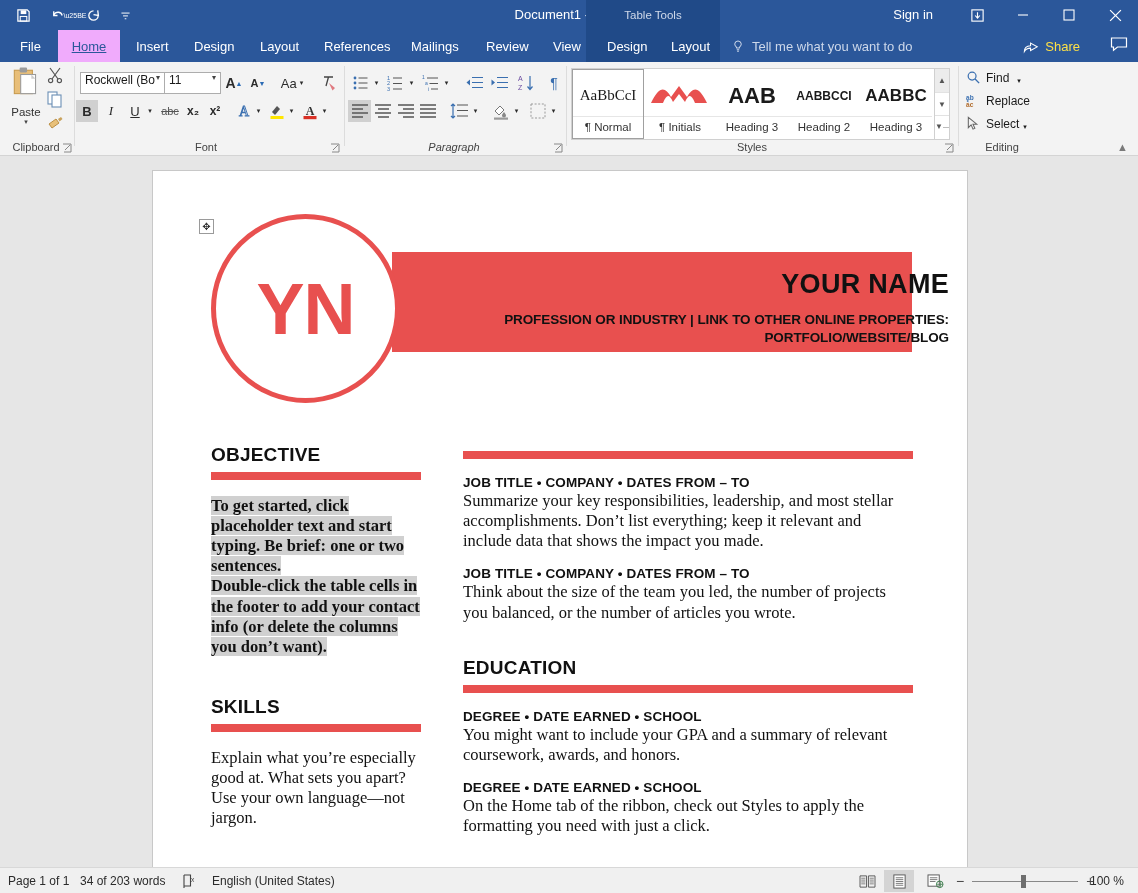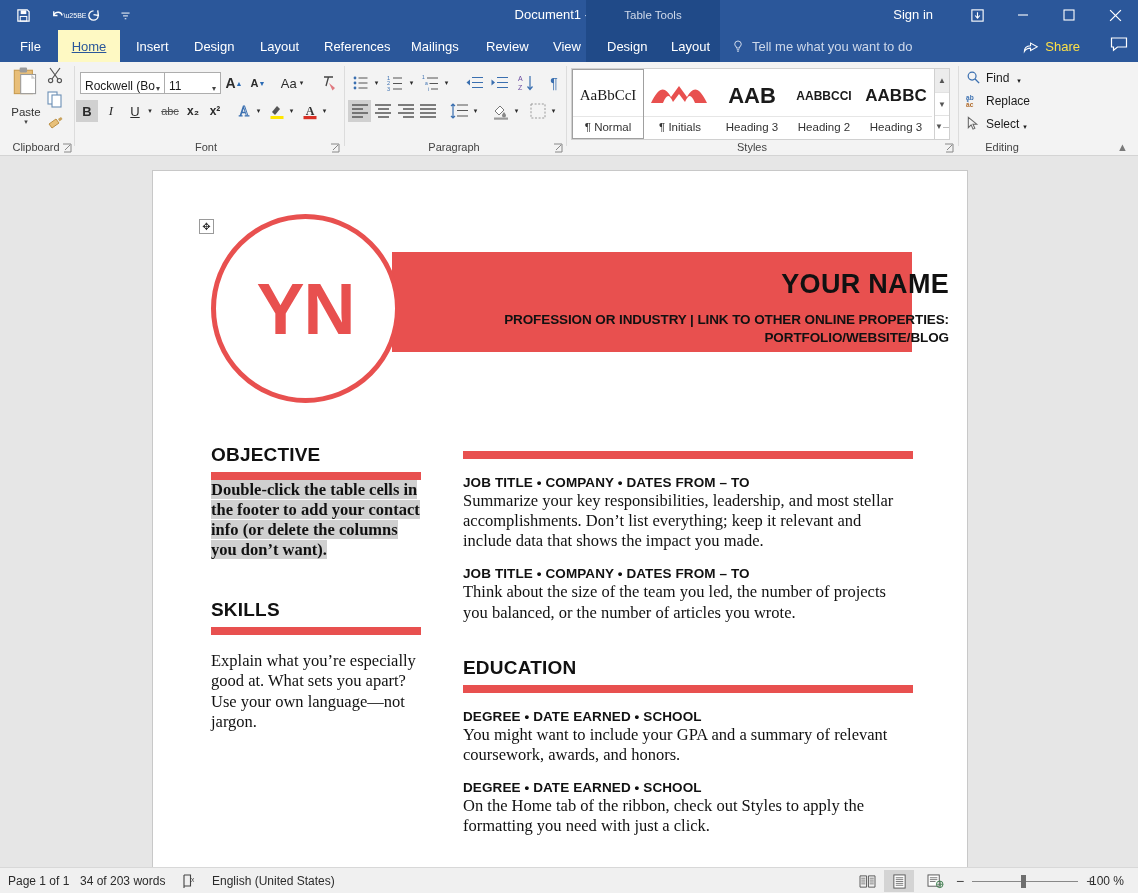--- a/index.html
+++ b/index.html
@@ -50,21 +50,21 @@
     background: #2b579a;
   }
   #tabbar .ctxbg {
     position: absolute; left: 586px; top: 0; width: 134px; height: 32px; background: #204a88;
   }
   .tab {
     position: absolute; top: 0; height: 32px;
     display: flex; align-items: center; justify-content: center;
     font-size: 13px; color: #ffffff; padding: 0 10px; white-space: nowrap;
   }
-  .tab.active { background: #fef9c3; color: #2b579a; text-decoration: underline; }
+  .tab.active { background: #f0abfc; color: #2b579a; text-decoration: underline; }
   #tellme {
     position: absolute; left: 731px; top: 0; height: 32px;
     display: flex; align-items: center; font-size: 13px; color: #cdd8ea;
   }
   #share-btn {
     position: absolute; right: 58px; top: 0; height: 32px;
     display: flex; align-items: center; font-size: 13px; color: #fde047;
   }
   #comments-btn {
     position: absolute; right: 10px; top: 0; height: 32px;
@@ -90,21 +90,21 @@
     position: absolute; left: 6px; top: 4px; width: 40px; height: 76px;
     display: flex; flex-direction: column; align-items: center; justify-content: flex-start;
   }
   #paste-label { font-size: 11.5px; color: #333; margin-top: 2px; }
   .mini-btn { position: absolute; width: 22px; height: 22px; }
 
   
   .ribbon-input {
     position: absolute; border: 1px solid #adadad; background: #fff;
     height: 22px; font-size: 12px; color: #1a1a1a;
-    display: flex; align-items: flex-end; padding-left: 4px;
+    display: flex; align-items: flex-start; padding-left: 4px;
   }
   .ribbon-input .caret { margin-left: auto; margin-right: 4px; font-size: 8px; color: #444; }
   .ic {
     position: absolute; display: flex; align-items: center; justify-content: center;
     color: #2b2b2b; font-size: 13px;
   }
   .ic.on { background: #d0d0d0; }
 
   
   #styles-gallery {
@@ -522,21 +522,21 @@
       </svg>
   </div>
   <div class="ic" style="left:511px; top:38px; width:11px; height:22px; font-size:7px;">▾</div>
   <div class="ic" style="left:527px; top:38px; width:22px; height:22px;">
     <svg width="18" height="18" viewBox="0 0 18 18">
         <rect x="2" y="2" width="14" height="14" fill="none" stroke="#999" stroke-width="1" stroke-dasharray="2 1.6"></rect>
       </svg>
   </div>
   <div class="ic" style="left:548px; top:38px; width:11px; height:22px; font-size:7px;">▾</div>
 
-  <div class="group-label" style="left:348px; width:212px;">Paragraph</div>
+  <div class="group-label" style="left:348px; width:212px;font-style:italic;">Paragraph</div>
   <div class="dlg-launcher" style="left:553px;">
     <svg width="11" height="11" viewBox="0 0 11 11">
         <path d="M1 1h8v8" fill="none" stroke="#888" stroke-width="1"></path>
         <path d="M2 9h7M3 7l5-5" stroke="#888" stroke-width="1"></path>
       </svg>
   </div>
   <div class="group-sep" style="left:566px;"></div>
 
   <div id="styles-gallery">
     <div class="style-item sel">
@@ -620,20 +620,23 @@
     <div id="hdr-circle">
       <span id="hdr-initials">YN</span>
     </div>
     <div id="hdr-name">YOUR NAME</div>
     <div id="hdr-sub">PROFESSION OR INDUSTRY | LINK TO OTHER ONLINE PROPERTIES: PORTFOLIO/WEBSITE/BLOG</div>
 
     <div class="col-left">
       <div>
         <div class="sec-head">OBJECTIVE</div>
         <div class="sec-rule"></div>
+        <div class="body-serif body-sel" style="margin-top:16px;">
+          <span>To get started, click placeholder text and start typing. Be brief: one or two sentences.</span>
+        </div>
         <div class="body-serif body-sel">
           <span>Double-click the table cells in the footer to add your contact info (or delete the columns you don’t want).</span>
         </div>
       </div>
 
       <div style="margin-top:40px;">
         <div class="sec-head">SKILLS</div>
         <div class="sec-rule"></div>
         <div class="body-serif" style="margin-top:16px;">Explain what you’re especially good at. What sets you apart? Use your own language—not jargon.</div>
       </div>

